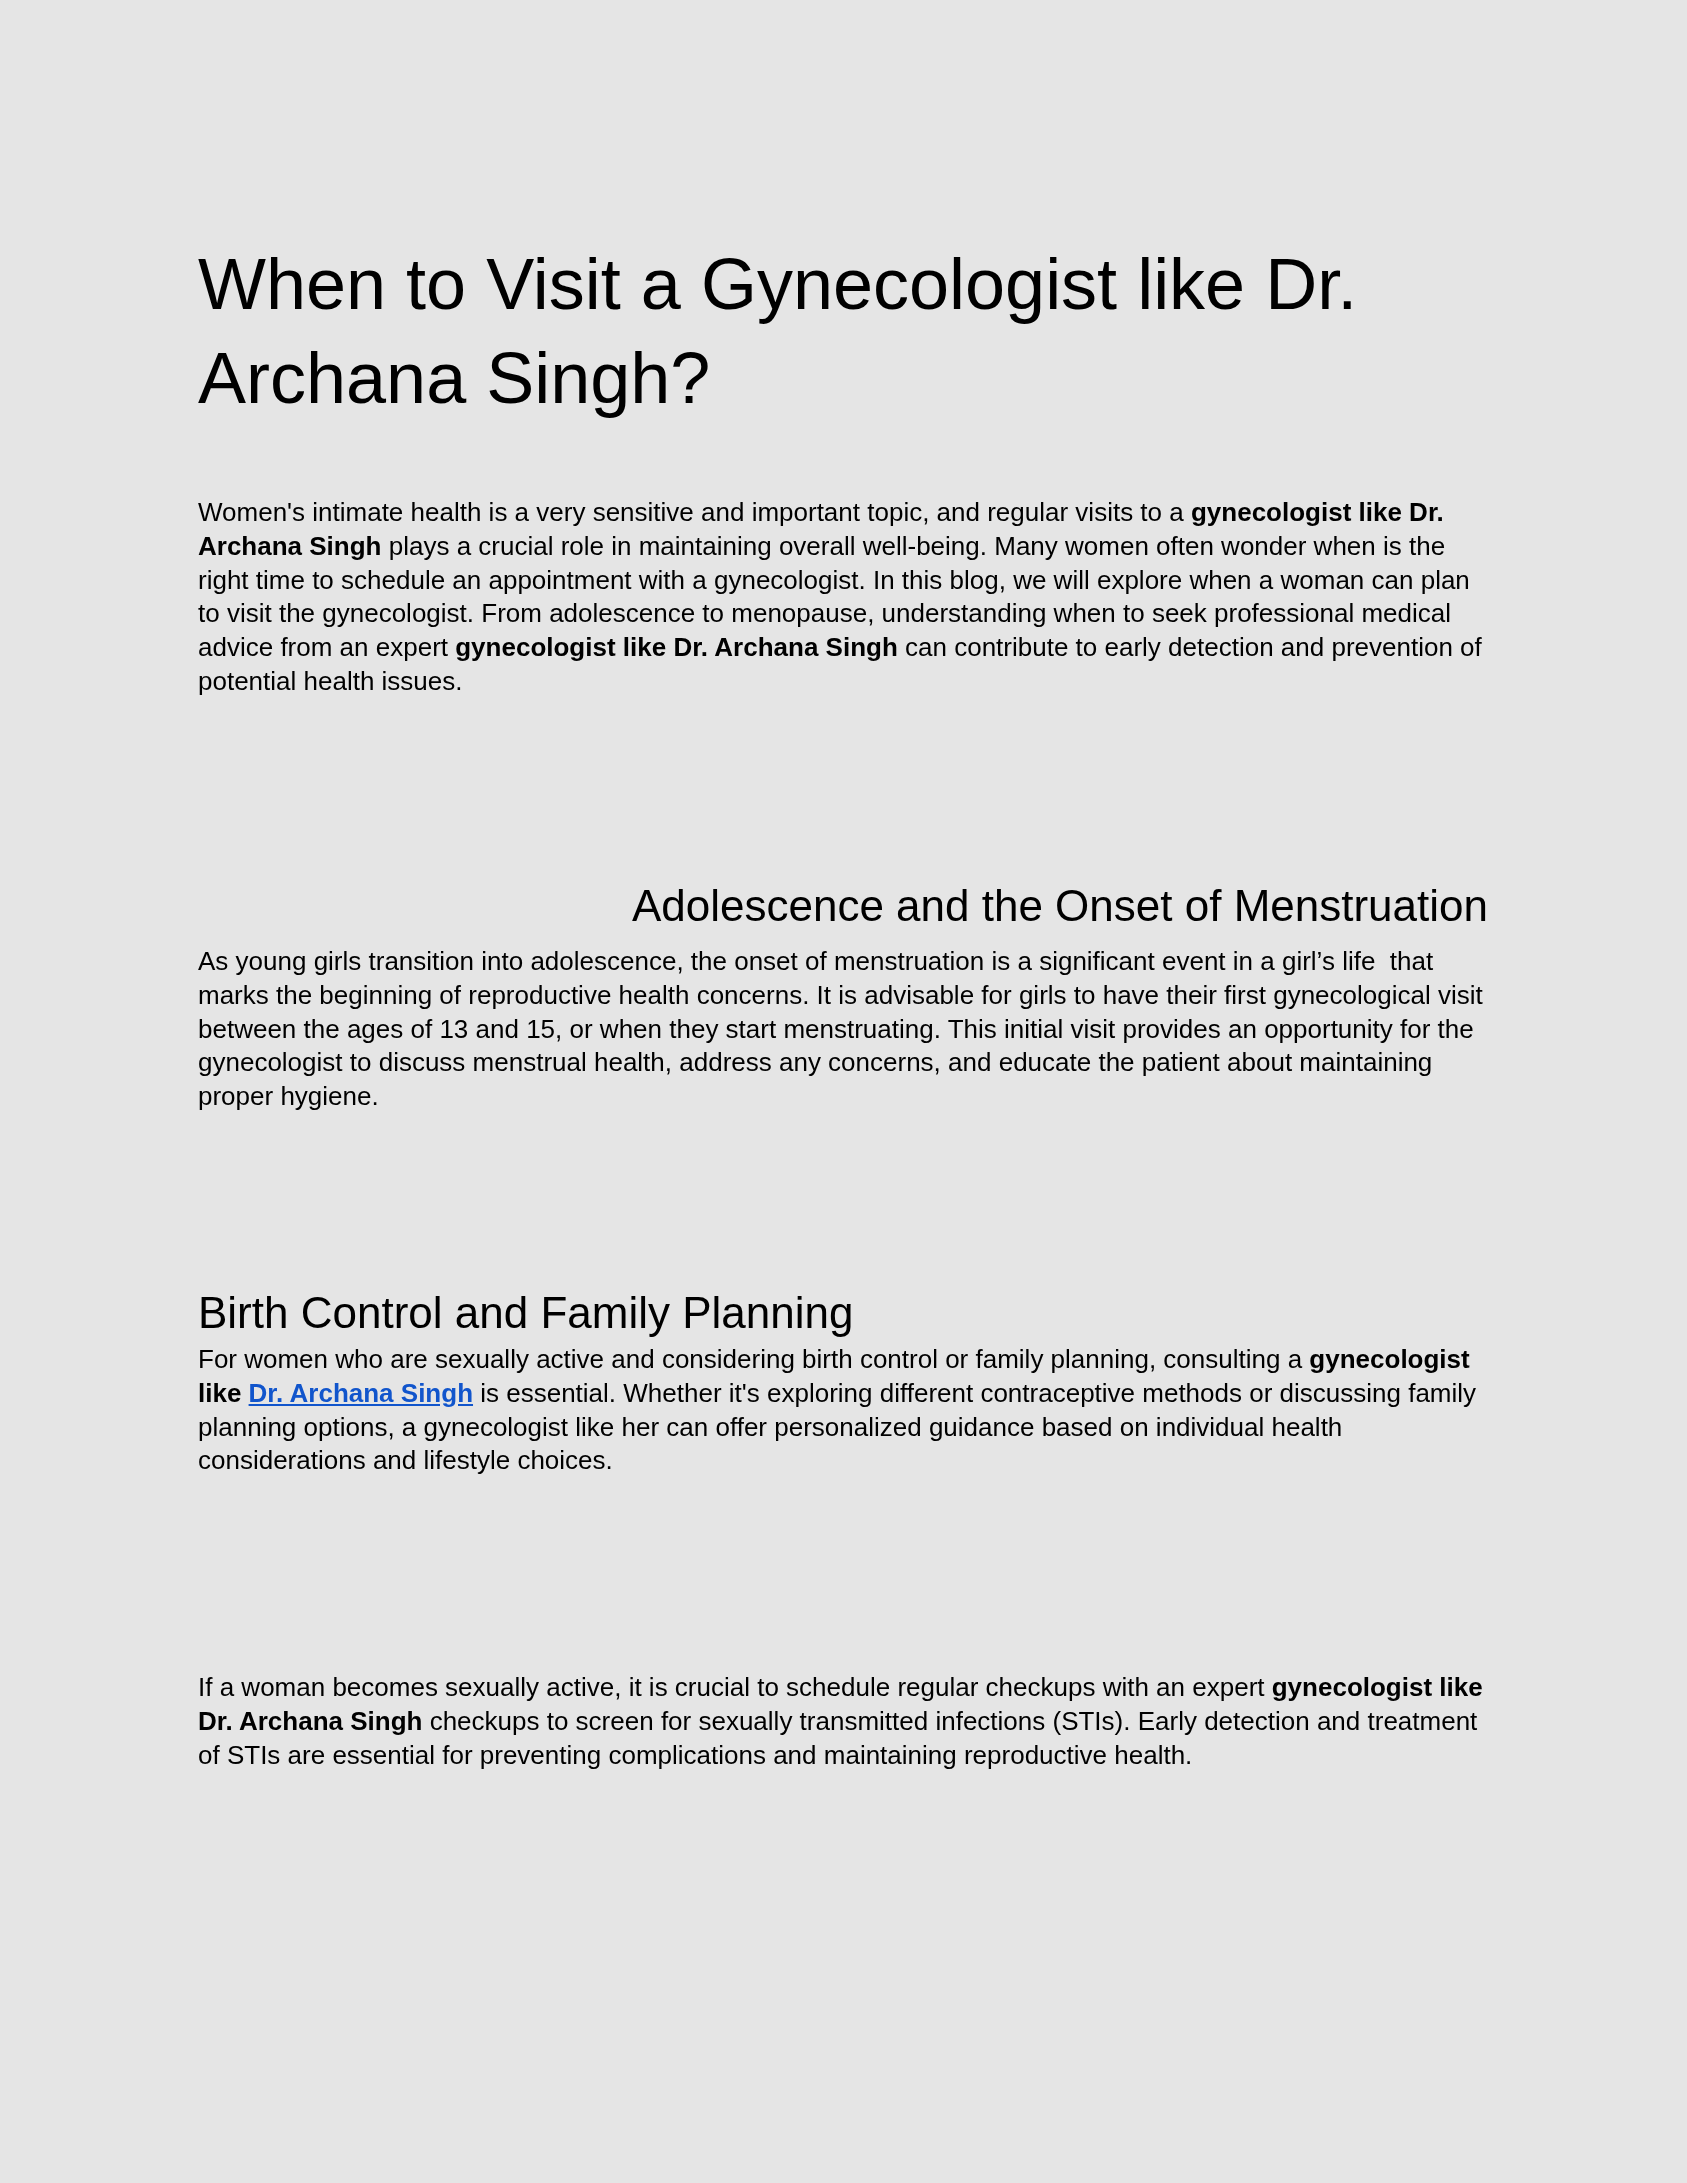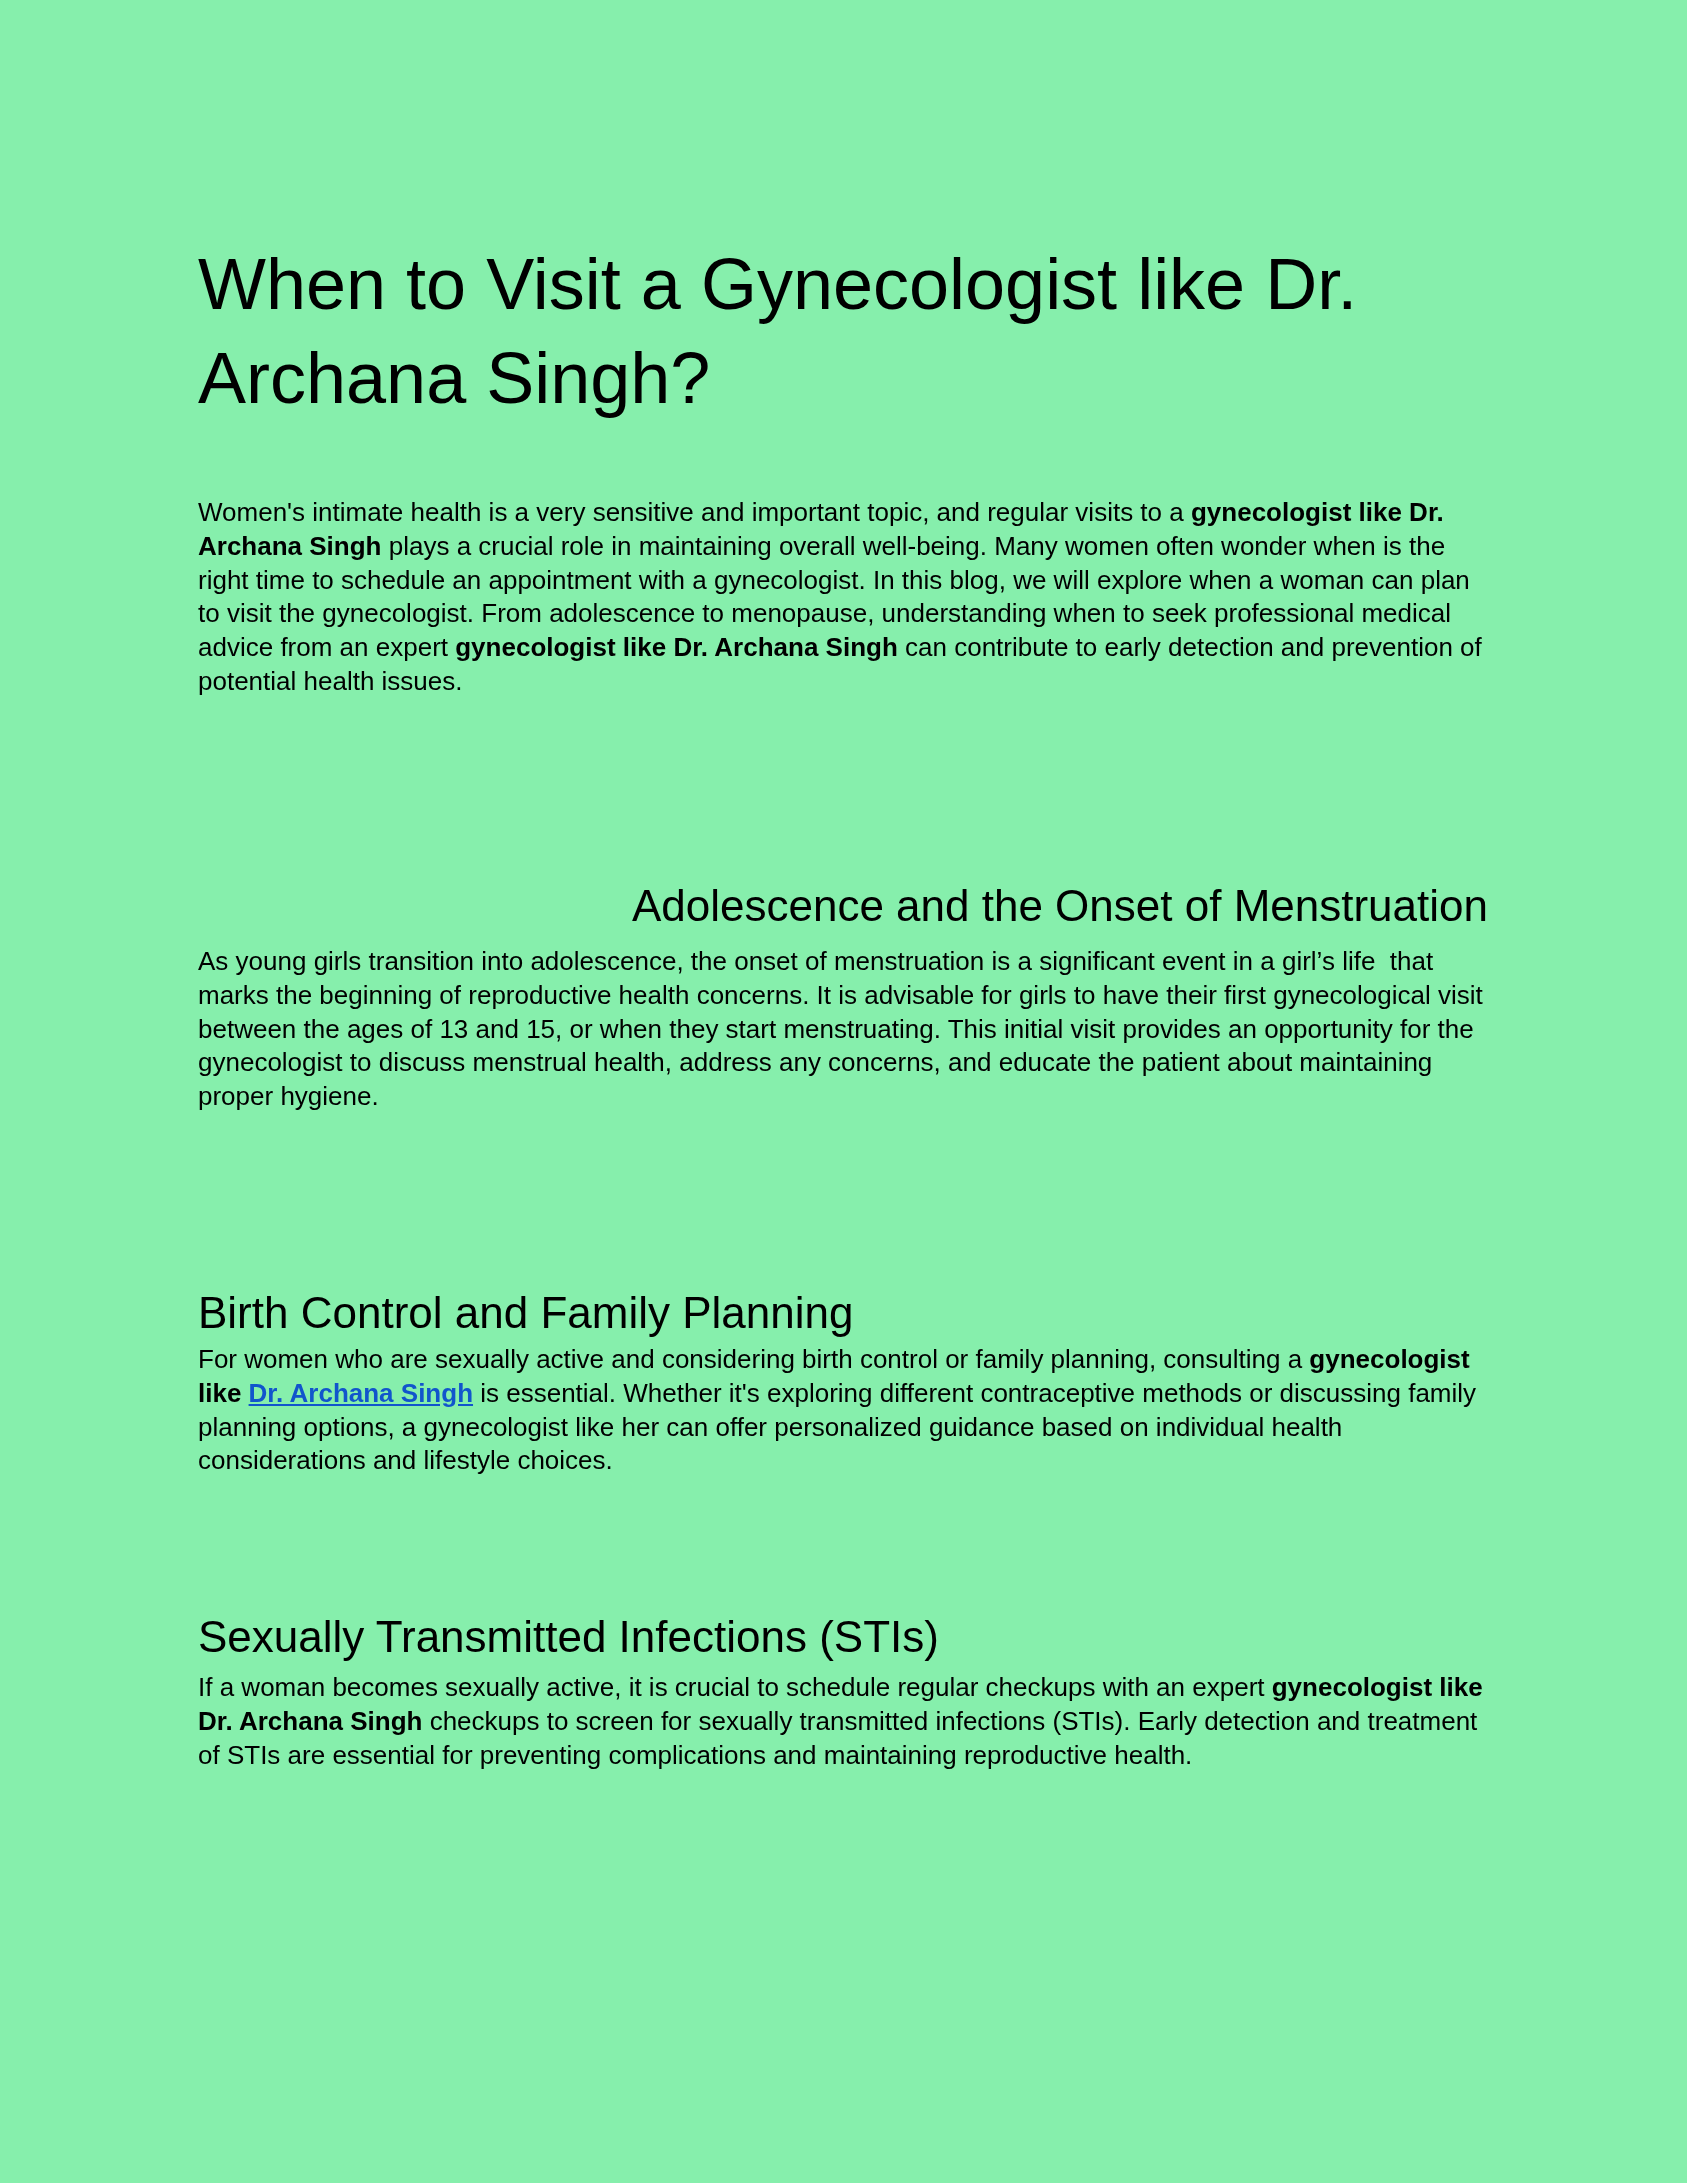--- a/index.html
+++ b/index.html
@@ -51,32 +51,31 @@
     color: var(--link-color, #1155cc);
     text-decoration: underline;
     font-weight: 700;
     cursor: pointer;
     margin-top: 24px;
   }
 </style>
 </head>
 <body>
 
-<div class="page" style="background: #86efac; color: rgb(0, 0, 0);">
+<div class="page" style="background: #e5e5e5; color: rgb(0, 0, 0);">
 
   <h1 class="block doc-title">When to Visit a Gynecologist like Dr. Archana Singh?</h1>
 
   <p class="block doc-para top-intro"><span>Women's intimate health is a very sensitive and important topic, and regular visits to a </span><span class="run-bold">gynecologist like Dr. Archana Singh</span><span> plays a crucial role in maintaining overall well-being. Many women often wonder when is the right time to schedule an appointment with a gynecologist. In this blog, we will explore when a woman can plan to visit the gynecologist. From adolescence to menopause, understanding when to seek professional medical advice from an expert </span><span class="run-bold">gynecologist like Dr. Archana Singh</span><span> can contribute to early detection and prevention of potential health issues.</span></p>
 
   <h2 class="block doc-h2 top-h-adolescence">Adolescence and the Onset of Menstruation</h2>
 
   <p class="block doc-para top-p-adolescence"><span>As young girls transition into adolescence, the onset of menstruation is a significant event in a girl’s life  that marks the beginning of reproductive health concerns. It is advisable for girls to have their first gynecological visit between the ages of 13 and 15, or when they start menstruating. This initial visit provides an opportunity for the gynecologist to discuss menstrual health, address any concerns, and educate the patient about maintaining proper hygiene.</span></p>
 
   <h2 class="block doc-h2 top-h-birth">Birth Control and Family Planning</h2>
 
   <p class="block doc-para top-p-birth"><span>For women who are sexually active and considering birth control or family planning, consulting a </span><span class="run-bold">gynecologist like </span><a class="run-bold doc-link" href="#">Dr. Archana Singh</a><span> is essential. Whether it's exploring different contraceptive methods or discussing family planning options, a gynecologist like her can offer personalized guidance based on individual health considerations and lifestyle choices.</span></p>
 
-  <h2 class="block doc-h2 top-h-sti">Sexually Transmitted Infections (STIs)</h2>
 
   <p class="block doc-para top-p-sti"><span>If a woman becomes sexually active, it is crucial to schedule regular checkups with an expert </span><span class="run-bold">gynecologist like Dr. Archana Singh</span><span> checkups to screen for sexually transmitted infections (STIs). Early detection and treatment of STIs are essential for preventing complications and maintaining reproductive health.</span></p>
 
 </div>
 
 
 </body></html>

